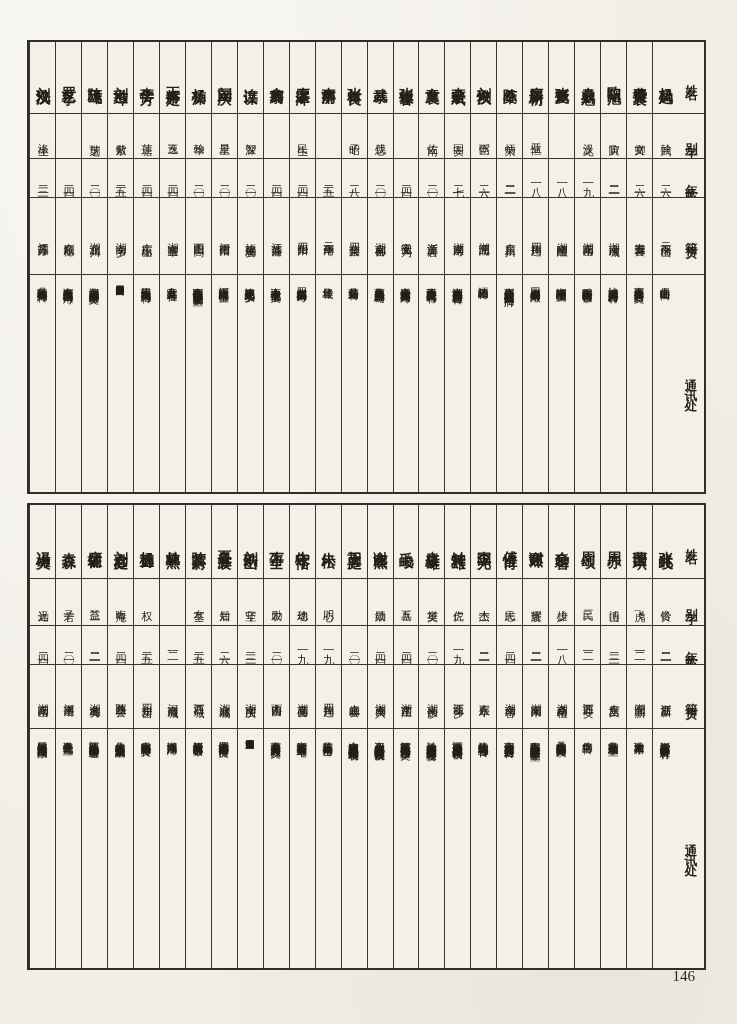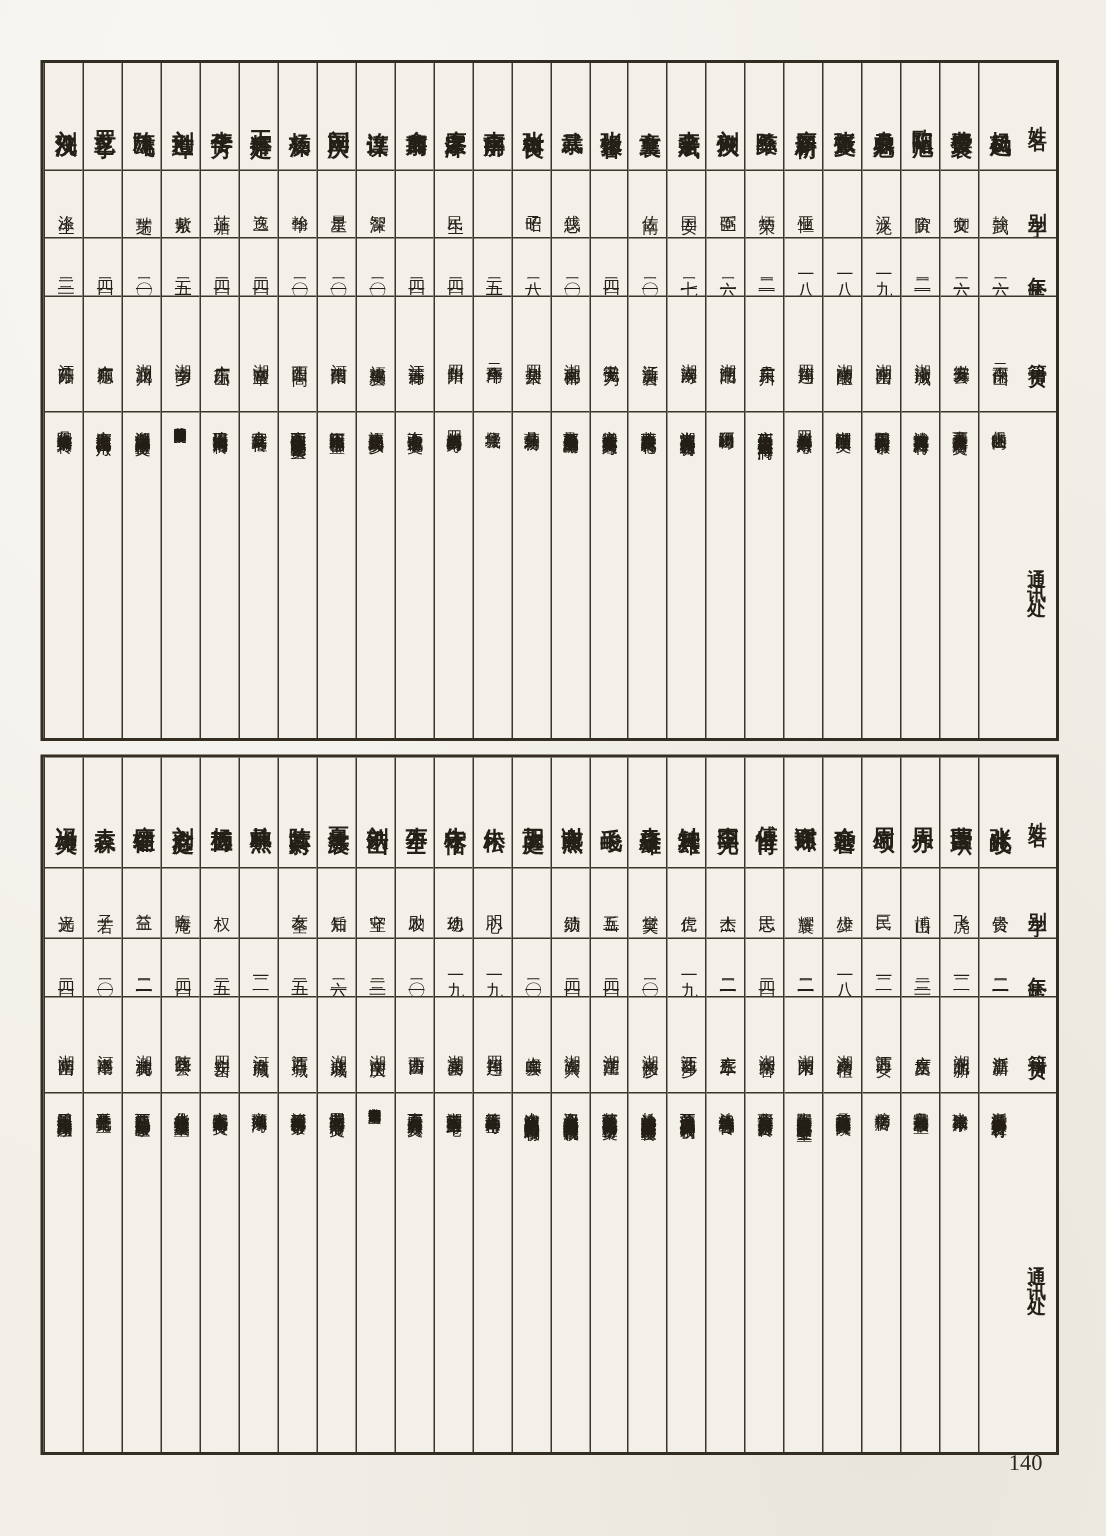--- a/index.html
+++ b/index.html
@@ -440,14 +440,14 @@
         <div class="col">
           <div class="cell c-name">冯雄夫</div>
           <div class="cell c-courtesy">光远</div>
           <div class="cell c-age">二四</div>
           <div class="cell c-origin">湖南岳阳</div>
           <div class="cell c-address">岳州筻口同永兴转后山坪冯家庄</div>
         </div>
       </div>
 
   </div>
-  <div class="page-number">140</div>
+  <div class="page-number">146</div>
 </div>
 
 </body></html>

